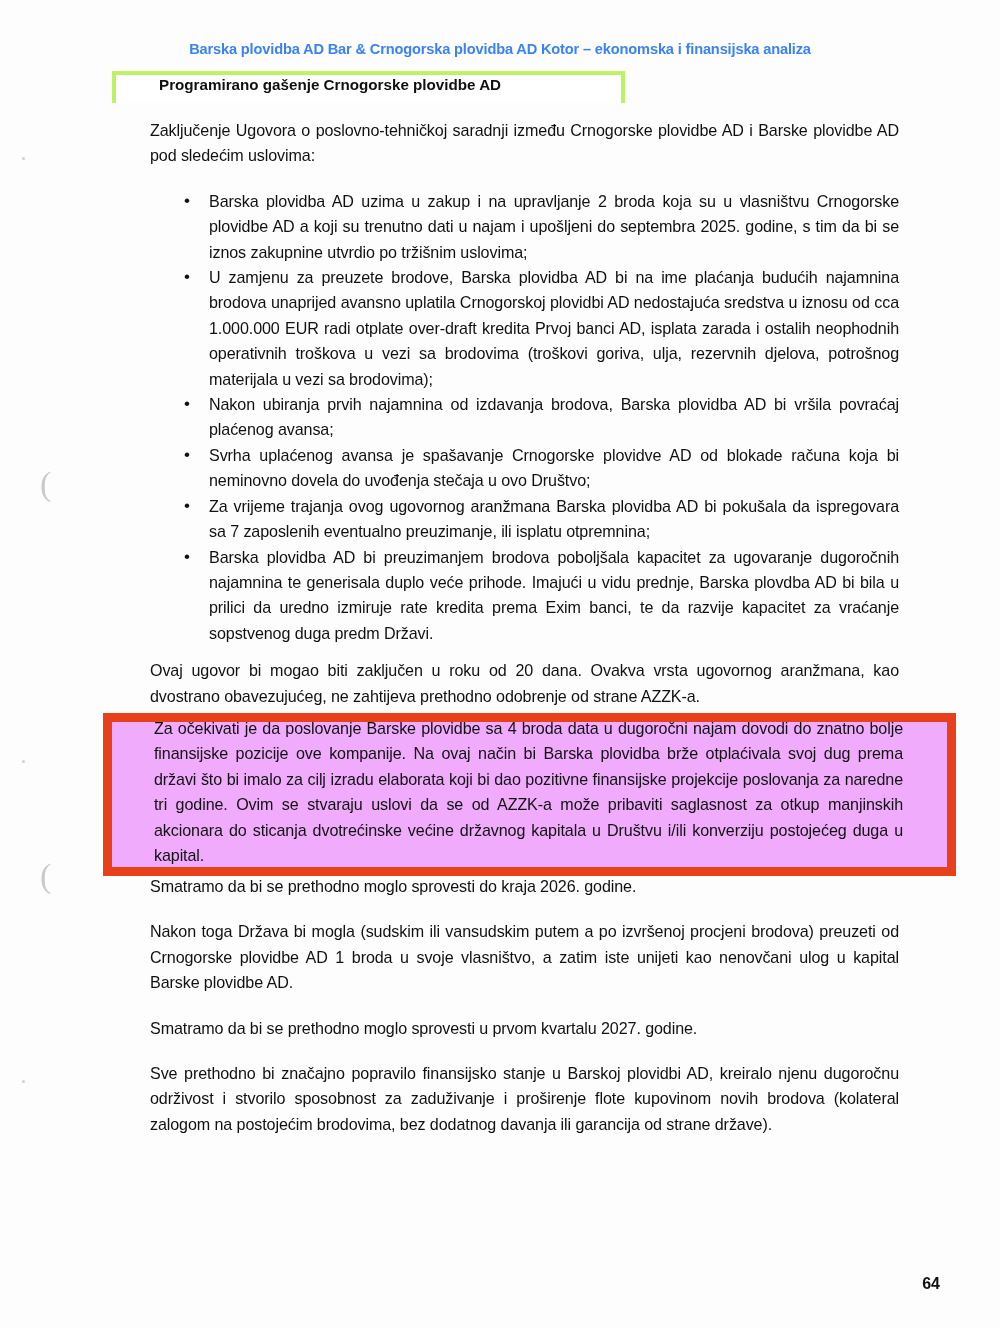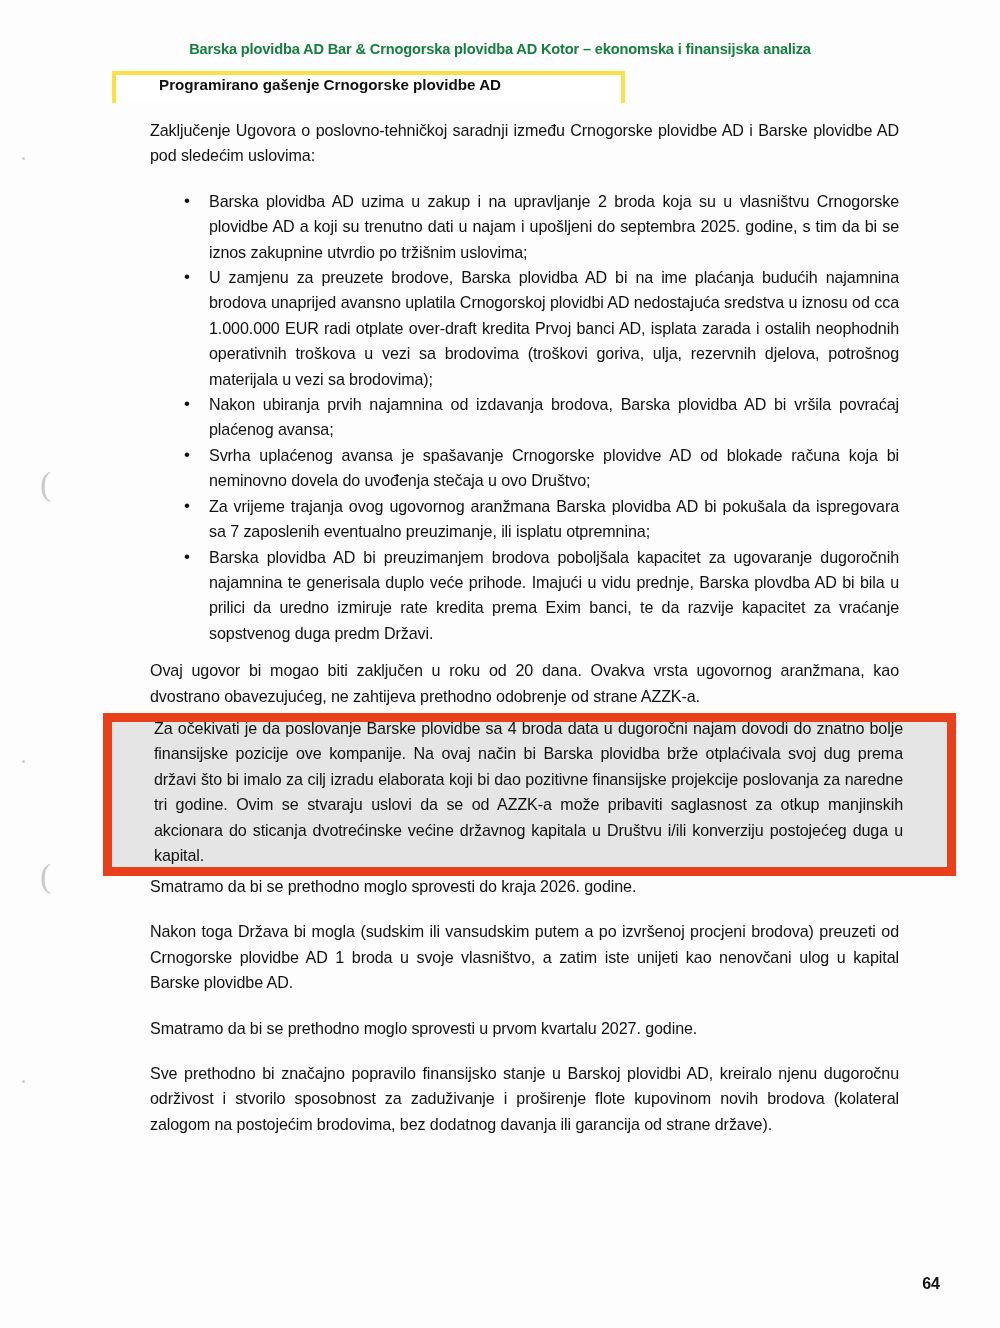--- a/index.html
+++ b/index.html
@@ -41,31 +41,31 @@
   
   .doc-header {
     position: absolute;
     top: 41px;
     left: 0;
     right: 0;
     text-align: center;
     font-size: 14.6px;
     font-weight: bold;
     letter-spacing: -0.15px;
-    color: #15803d;
+    color: #3b82f6;
   }
 
   
   .title-banner {
     position: absolute;
     left: 112px;
     top: 71px;
     width: 513px;
     height: 32px;
-    background: #fde047;
+    background: #bef264;
     box-sizing: border-box;
     padding: 4px 4px 0 4px;
   }
   .title-banner-inner {
     background: #ffffff;
     height: 100%;
     overflow: hidden;
     position: relative;
   }
   .title-text {
@@ -119,21 +119,21 @@
 
   
   .redbox {
     position: absolute;
     left: 103px;
     top: 713px;
     width: 853px;
     height: 163px;
     border: 9px solid #e8401a;
     box-sizing: border-box;
-    background: #e5e5e5;
+    background: #f0abfc;
     overflow: hidden;
   }
   .redbox-text {
     position: absolute;
     left: 42px;
     top: -6px;
     width: 749px;
     font-size: 16.1px;
     line-height: 25.4px;
     text-align: justify;

